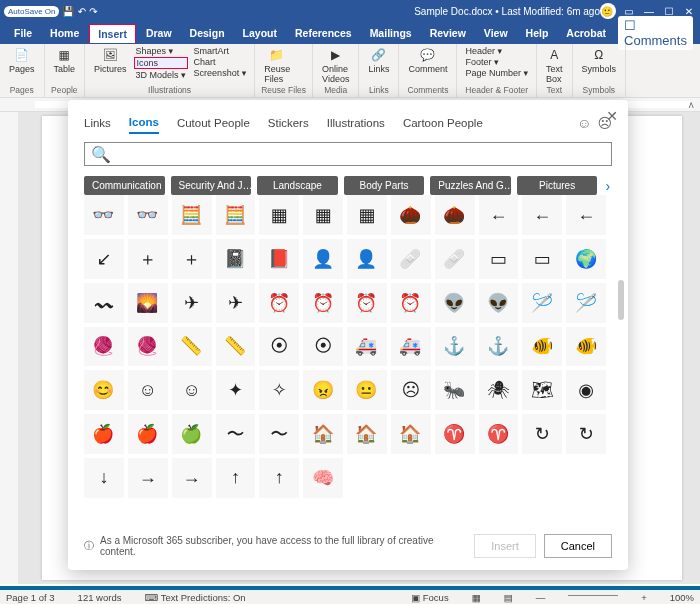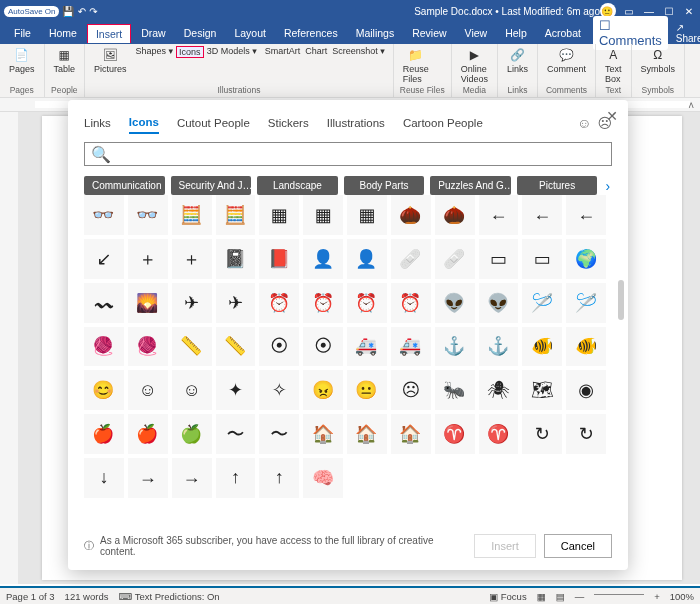--- a/index.html
+++ b/index.html
@@ -9,34 +9,34 @@
 .titlebar { background: #2b579a; height: 22px; display: flex; align-items: center; color: #fff; font-size: 10px; padding: 0 4px; }
 .titlebar .left { display: flex; align-items: center; gap: 3px; }
 .autosave-pill { background: #fff; color: #2b579a; border-radius: 8px; padding: 1px 4px; font-size: 8px; display: flex; align-items: center; gap: 2px; }
 .titlebar .title { flex: 1; text-align: right; font-size: 10px; }
 .titlebar .right { display: flex; align-items: center; gap: 6px; }
 .titlebar .avatar { width: 16px; height: 16px; border-radius: 50%; background: #fff; display: flex; align-items: center; justify-content: center; }
 .titlebar .winbtn { width: 14px; text-align: center; }
 
 
 .ribbontabs { background: #2b579a; height: 22px; display: flex; align-items: center; color: #fff; font-size: 10.5px; padding: 0 6px; gap: 2px; }
-.ribbontabs .tab { padding: 3px 8px; cursor: pointer; }
+.ribbontabs .tab { padding: 3px 8px; cursor: pointer; font-weight: bold; }
 .ribbontabs .tab.active { background: #fff; color: #2b579a; border: 1.5px solid #e04; border-bottom: none; }
 .ribbontabs .spacer { flex: 1; }
 .ribbontabs .comments { background: #fff; color: #2b579a; border-radius: 3px; padding: 2px 6px; font-size: 13px; }
 .ribbontabs .share { color: #fff; font-size: 10px; padding: 2px 6px; }
 
 
 .ribbon { background: #f3f2f1; height: 54px; display: flex; border-bottom: 1px solid #ddd; font-size: 9px; color: #333; }
 .ribgroup { border-right: 1px solid #ddd; padding: 2px 6px; display: flex; flex-direction: column; justify-content: space-between; }
 .ribgroup .items { display: flex; gap: 4px; align-items: flex-start; }
 .ribgroup .lbl { text-align: center; color: #666; font-size: 8.5px; }
 .ribbtn { display: flex; flex-direction: column; align-items: center; gap: 1px; padding: 1px 3px; cursor: pointer; }
 .ribbtn .ico { width: 16px; height: 16px; display: flex; align-items: center; justify-content: center; font-size: 12px; }
-.ribcol { display: flex; flex-direction: row; gap: 1px; font-size: 9px; }
+.ribcol { display: flex; flex-direction: column; gap: 1px; font-size: 9px; }
 .ribcol span { white-space: nowrap; cursor: pointer; padding: 0 2px; }
 .ribcol span.hl { border: 1.5px solid #e04; background: #eef; }
 
 
 .ruler { height: 14px; background: #f5f5f5; border-bottom: 1px solid #ddd; position: relative; }
 .ruler::before { content: ""; position: absolute; left: 35px; right: 10px; top: 3px; bottom: 3px; background: #fff; }
 .vruler { position: absolute; left: 0; top: 112px; bottom: 20px; width: 18px; background: #f5f5f5; }
 .docarea { position: absolute; left: 18px; right: 0; top: 112px; bottom: 20px; background: #e6e6e6; }
 .page { position: absolute; left: 24px; top: 4px; width: 640px; bottom: 4px; background: #fff; box-shadow: 0 0 3px rgba(0,0,0,0.2); }
 
@@ -54,21 +54,21 @@
 .dialog .catnext { color: #0078d4; font-size: 14px; cursor: pointer; padding: 0 2px; }
 .dialog .grid { flex: 1; overflow: auto; display: grid; grid-template-columns: repeat(12, 1fr); gap: 4px; align-content: start; padding-right: 6px; }
 .dialog .cell { background: #f7f7f7; aspect-ratio: 1; display: flex; align-items: center; justify-content: center; font-size: 18px; color: #222; cursor: pointer; }
 .dialog .footer { display: flex; align-items: center; gap: 8px; font-size: 10px; color: #555; padding-top: 8px; }
 .dialog .footer .info { flex: 1; display: flex; gap: 6px; align-items: center; }
 .dialog .footer button { padding: 5px 16px; font-size: 11px; border: 1px solid #aaa; background: #fff; cursor: pointer; }
 .dialog .footer button.disabled { color: #bbb; border-color: #ddd; cursor: default; }
 .dialog .scrollbar { position: absolute; right: 4px; top: 180px; width: 6px; height: 40px; background: #ccc; border-radius: 3px; }
 
 
-.statusbar { position: absolute; bottom: 0; left: 0; right: 0; height: 18px; background: #f3f2f1; border-top: 2px solid #0369a1; display: flex; align-items: center; font-size: 9.5px; color: #444; padding: 0 6px; gap: 10px; }
+.statusbar { position: absolute; bottom: 0; left: 0; right: 0; height: 18px; background: #f3f2f1; border-top: 4px solid #0369a1; display: flex; align-items: center; font-size: 9.5px; color: #444; padding: 0 6px; gap: 23px; }
 .statusbar .spacer { flex: 1; }
 
 .collapse-arrow { position: absolute; right: 6px; top: 100px; font-size: 10px; color: #666; }
 </style>
 </head>
 <body>
 
 <div class="titlebar">
   <div class="left">
     <div class="autosave-pill">
@@ -175,20 +175,30 @@
       <div class="lbl">Links</div>
     </div>
   <div class="ribgroup">
       <div class="items">
         <div class="ribbtn">
           <div class="ico">💬</div>
           <span>Comment</span>
         </div>
       </div>
       <div class="lbl">Comments</div>
+    </div>
+  <div class="ribgroup">
+      <div class="items">
+        <div class="ribcol">
+    <span>Header ▾</span>
+    <span>Footer ▾</span>
+    <span>Page Number ▾</span>
+  </div>
+      </div>
+      <div class="lbl">Header &amp; Footer</div>
     </div>
   <div class="ribgroup">
       <div class="items">
         <div class="ribbtn">
           <div class="ico">A</div>
           <span style="white-space:pre">Text
 Box</span>
         </div>
       </div>
       <div class="lbl">Text</div>

